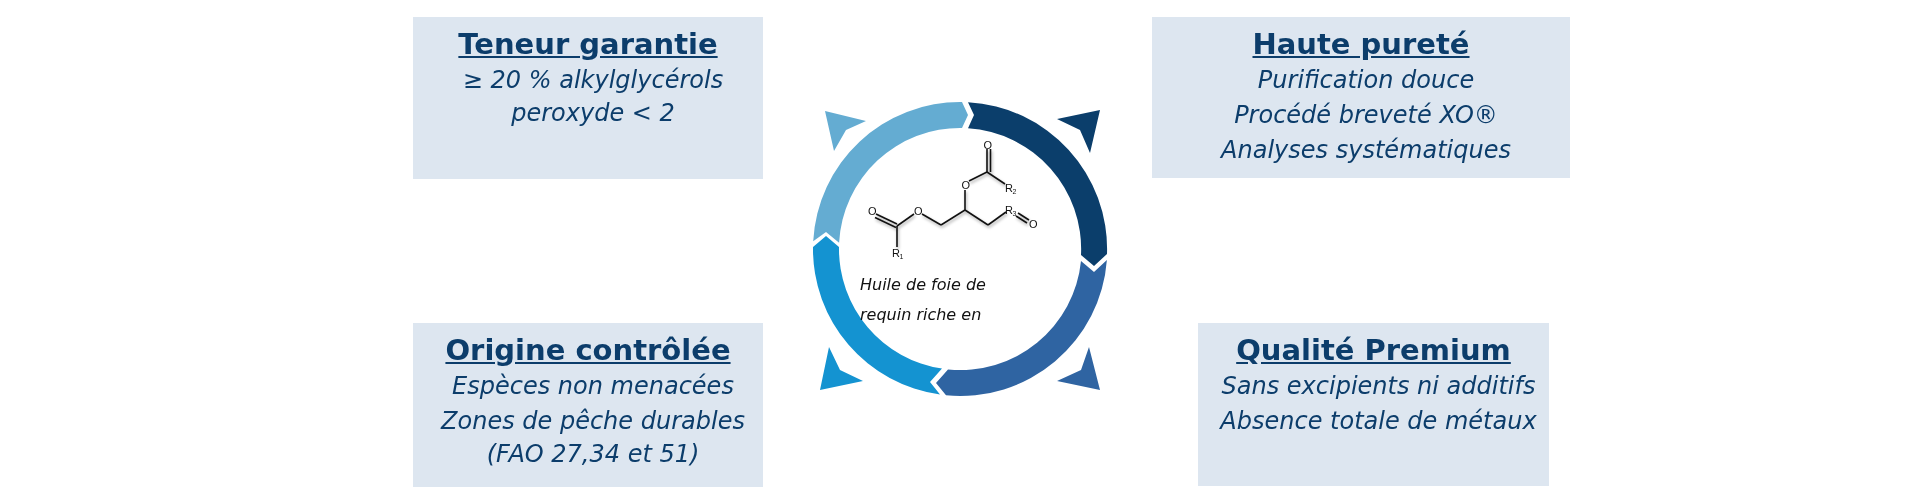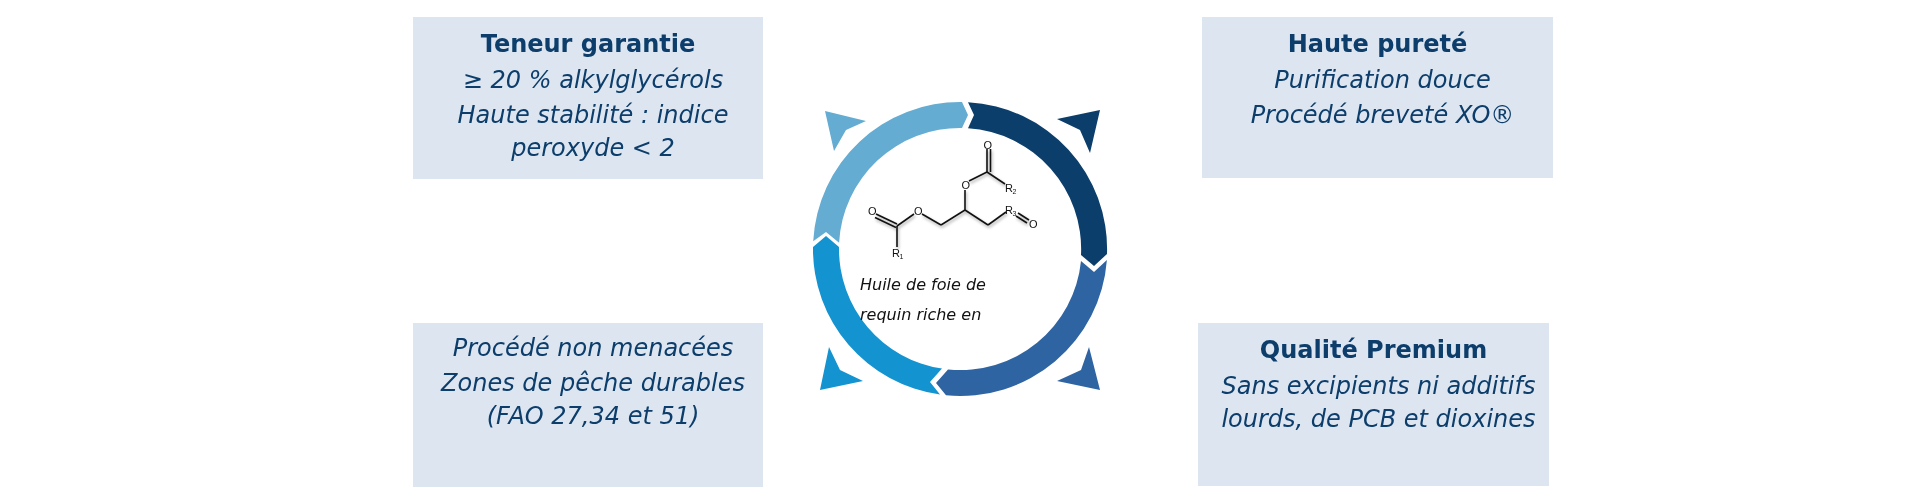--- a/index.html
+++ b/index.html
@@ -6,33 +6,34 @@
   body { width: 1920px; height: 500px; position: relative; overflow: hidden; font-family: "DejaVu Sans", "Liberation Sans", sans-serif; }
   .box {
     position: absolute;
     background: #dde6f0;
     text-align: center;
     box-sizing: border-box;
     color: #0c3d6b;
   }
   .box .title {
     font-weight: bold;
-    font-size: 24px;
+    font-size: 29px;
     line-height: 38px;
     letter-spacing: 0px;
+    text-decoration: underline;
   }
   .box .line {
     font-style: italic;
     font-size: 24px;
     line-height: 35px;
     padding-left: 10px;
   }
   .box .line.wrap { line-height: 31px; }
   #box-tl { left: 413px; top: 17px; width: 350px; height: 162px; padding-top: 8px; }
-  #box-tr { left: 1202px; top: 17px; width: 351px; height: 161px; padding-top: 8px; }
+  #box-tr { left: 1152px; top: 17px; width: 418px; height: 161px; padding-top: 8px; }
   #box-bl { left: 413px; top: 323px; width: 350px; height: 164px; padding-top: 8px; }
   #box-br { left: 1158px; top: 323px; width: 351px; height: 163px; padding-top: 8px; margin-left: 40px; }
   #diagram { position: absolute; left: 0; top: 0; }
   .center-label {
     position: absolute;
     left: 860px; top: 270px; width: 200px;
     text-align: left;
     font-style: italic;
     font-size: 16px;
     line-height: 30px;
@@ -121,33 +122,34 @@
 </svg>
 
 <div class="center-label">
   <div>Huile de foie de</div>
   <div>requin riche en</div>
 </div>
 
 <div class="box" id="box-tl">
   <div class="title">Teneur garantie</div>
   <div class="line">≥ 20 % alkylglycérols</div>
-  <div class="line">Haute stabilité : indice</div>
   <div class="line wrap">peroxyde &lt; 2</div>
 </div>
 
 <div class="box" id="box-tr">
   <div class="title">Haute pureté</div>
   <div class="line">Purification douce</div>
   <div class="line">Procédé breveté XO®</div>
+  <div class="line">Analyses systématiques</div>
 </div>
 
 <div class="box" id="box-bl">
-  <div class="line">Procédé non menacées</div>
+  <div class="title">Origine contrôlée</div>
+  <div class="line">Espèces non menacées</div>
   <div class="line">Zones de pêche durables</div>
   <div class="line wrap">(FAO 27,34 et 51)</div>
 </div>
 
 <div class="box" id="box-br">
   <div class="title">Qualité Premium</div>
   <div class="line">Sans excipients ni additifs</div>
-  <div class="line wrap">lourds, de PCB et dioxines</div>
+  <div class="line">Absence totale de métaux</div>
 </div>
 
 </body></html>

